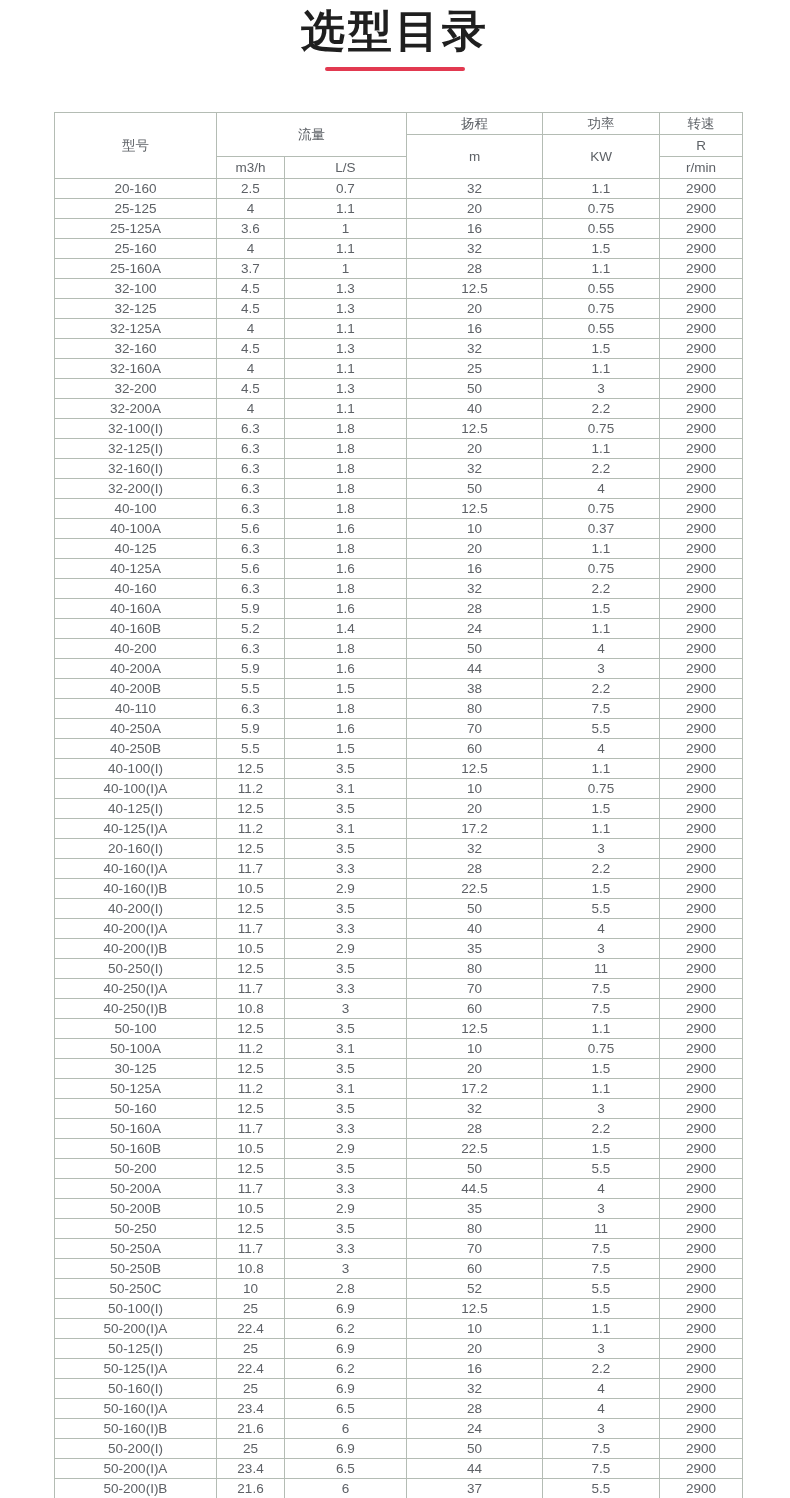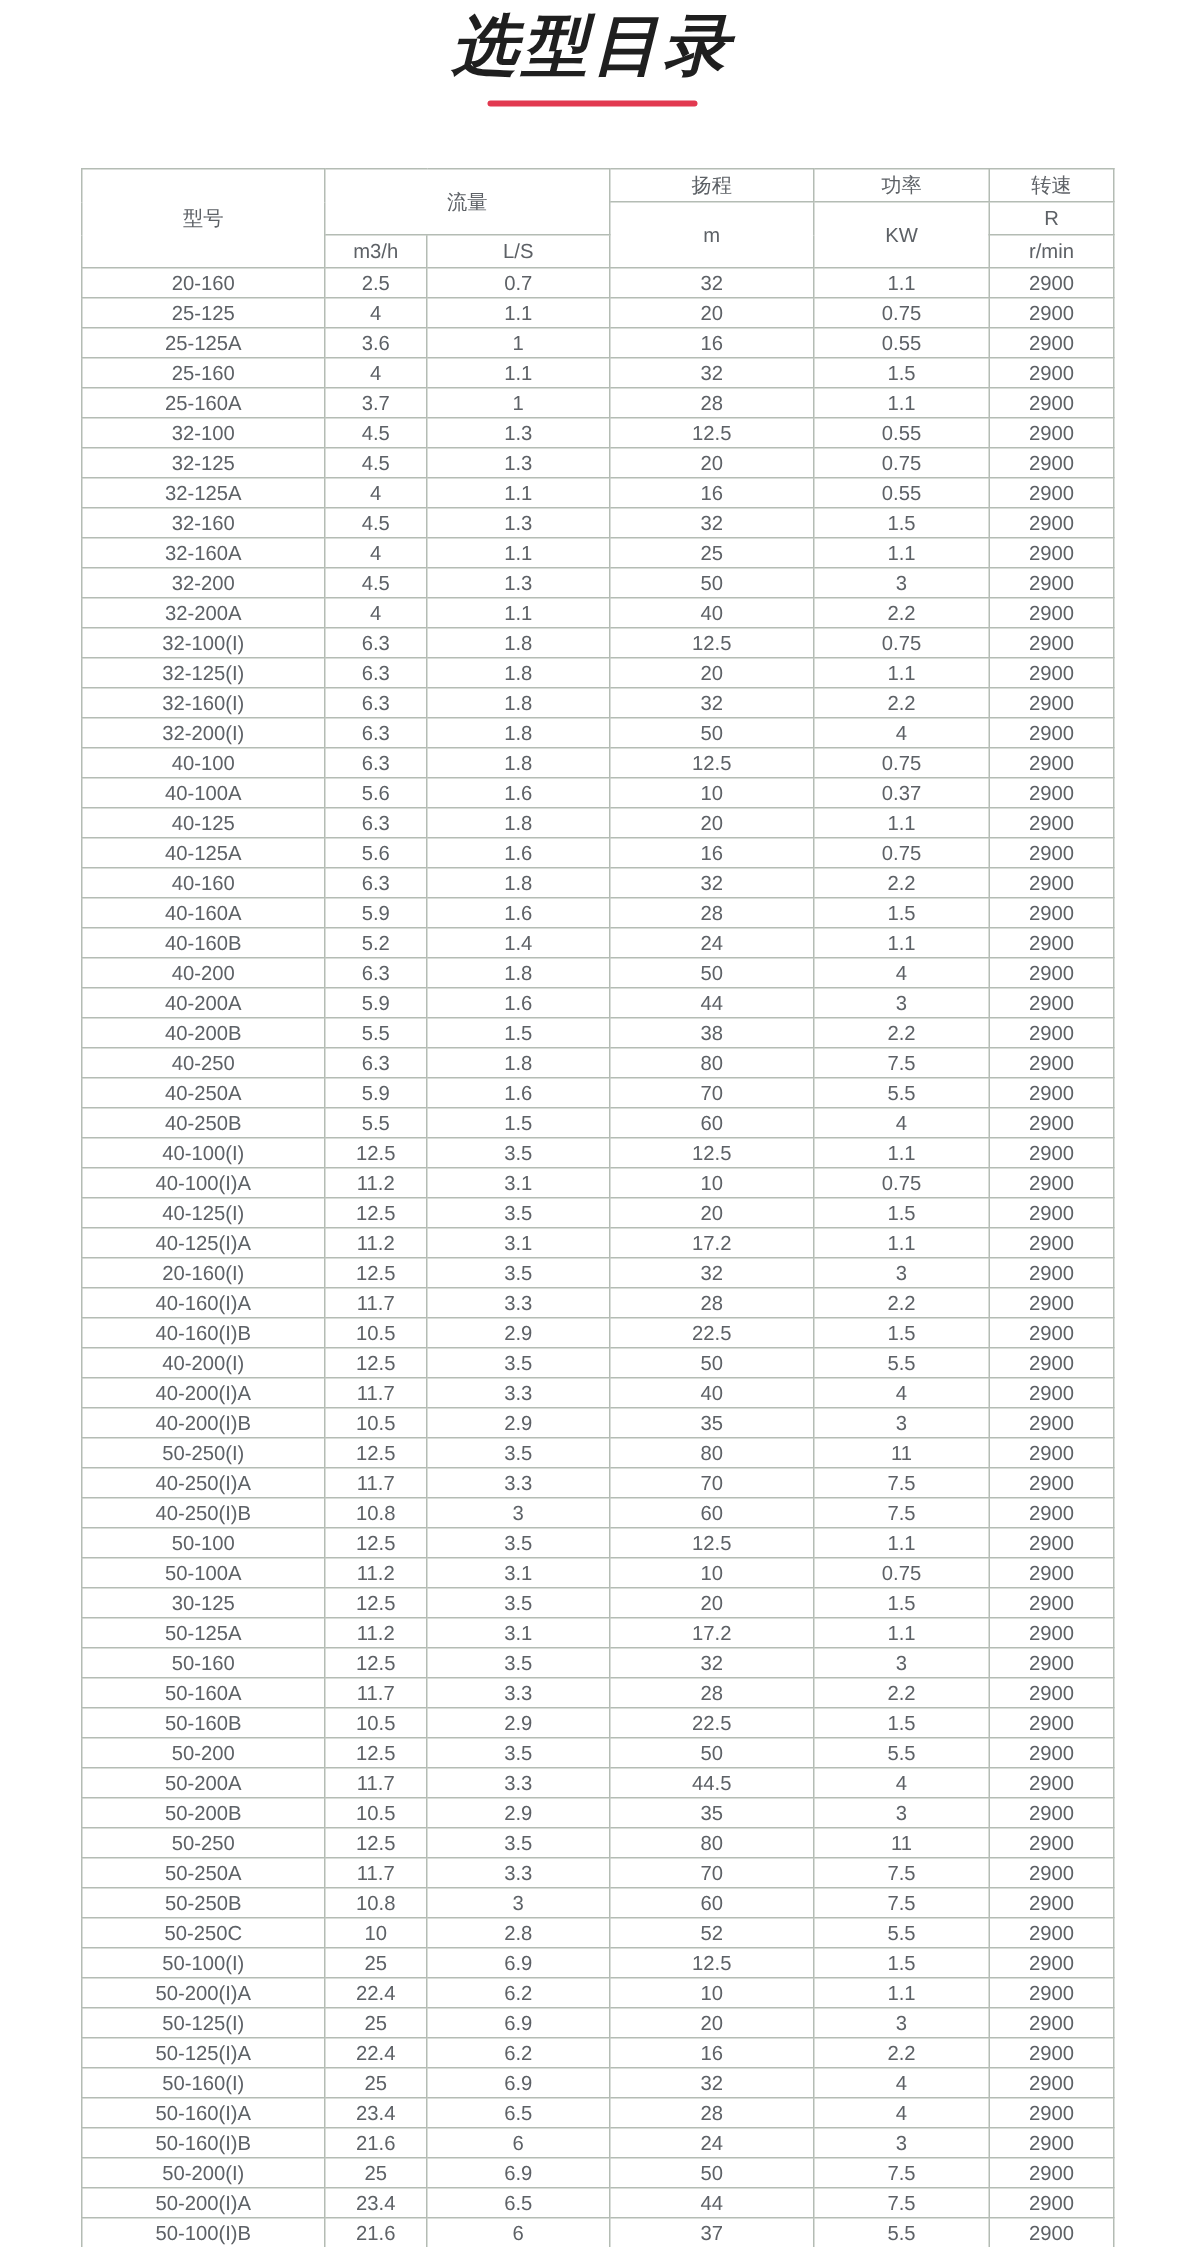--- a/index.html
+++ b/index.html
@@ -14,21 +14,20 @@
     font-family: "Liberation Sans", sans-serif;
   }
   .page-title {
     margin: 6px 0 0 0;
     text-align: center;
     font-size: 44px;
     line-height: 50px;
     font-weight: bold;
     color: #1f1f1f;
     letter-spacing: 3px;
-    font-style: italic;
   }
   .title-underline {
     width: 140px;
     height: 4px;
     margin: 11px auto 0 auto;
     border-radius: 2px;
     background: #e23950;
   }
   .table-wrap {
     margin: 41px 47px 0 54px;
@@ -299,21 +298,21 @@
           </tr>
           <tr>
             <td>40-200B</td>
             <td>5.5</td>
             <td>1.5</td>
             <td>38</td>
             <td>2.2</td>
             <td>2900</td>
           </tr>
           <tr>
-            <td>40-250</td>
+            <td>40-110</td>
             <td>6.3</td>
             <td>1.8</td>
             <td>80</td>
             <td>7.5</td>
             <td>2900</td>
           </tr>
           <tr>
             <td>40-250A</td>
             <td>5.9</td>
             <td>1.6</td>
@@ -611,21 +610,21 @@
           </tr>
           <tr>
             <td>50-200(I)A</td>
             <td>23.4</td>
             <td>6.5</td>
             <td>44</td>
             <td>7.5</td>
             <td>2900</td>
           </tr>
           <tr>
-            <td>50-100(I)B</td>
+            <td>50-200(I)B</td>
             <td>21.6</td>
             <td>6</td>
             <td>37</td>
             <td>5.5</td>
             <td>2900</td>
           </tr>
         </tbody>
     </table>
   </div>
 

